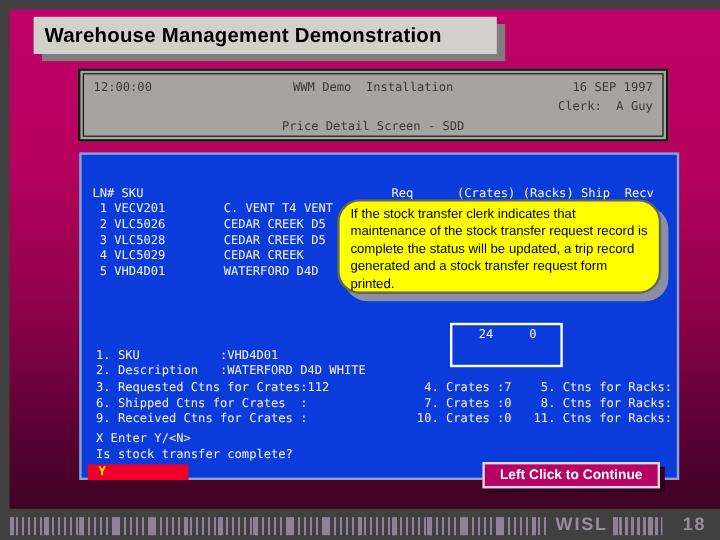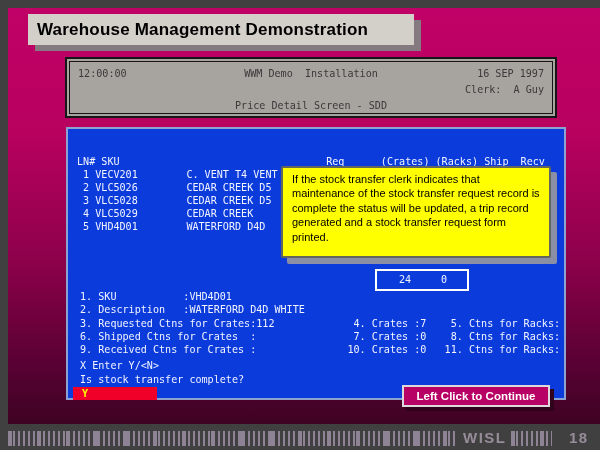--- a/index.html
+++ b/index.html
@@ -49,43 +49,43 @@
     font-family:"DejaVu Sans Mono", monospace; font-size:10.1px; color:#F2F4FF;
   }
   .table-block { position:absolute; left:9px; top:27px; }
   .table-block .mono-line { line-height:12.9px; }
   .details-block { position:absolute; left:12px; top:161px; }
   .details-block .mono-line { line-height:13.3px; }
   .question-block { position:absolute; left:12px; top:230px; }
   .question-block .mono-line { line-height:13.5px; }
 
   .totals-box {
-    position:absolute; left:307px; top:140px; width:94px; height:22px;
+    position:absolute; left:307px; top:140px; width:94px; height:37px;
     border:2px solid #FFFFFF; background:#0B3CDB;
   }
   .totals-box span {
     position:absolute; top:1px; font-family:"DejaVu Sans Mono", monospace;
     font-size:10.1px; color:#F2F4FF; line-height:15px;
   }
   .totals-box .t-crates { left:22px; }
   .totals-box .t-racks  { left:64px; }
 
   .input-field {
     position:absolute; left:5px; top:258px; width:84px; height:13px;
     background:#F00028; display:flex; align-items:center; padding-left:9px;
   }
   .input-field span {
     font-family:"DejaVu Sans Mono", monospace; font-size:10.1px; font-weight:bold;
     color:#FFFF00; line-height:13px;
   }
 
   
   .callout {
-    position:absolute; left:281px; top:166px; width:270px; height:92px;
-    background:#FFFF00; border:2px solid #63665A; border-radius:2px;
+    position:absolute; left:281px; top:166px; width:270px; height:79px;
+    background:#FFFF00; border:2px solid #63665A; border-radius:19px;
     box-shadow:6px 6px 0 #8A8FA6;
     padding:4px 9px; z-index:5;
   }
   .callout p { font-size:11px; line-height:14.4px; color:#000; }
 
   
   .continue-btn {
     position:absolute; left:402px; top:385px; width:148px; height:22px;
     background:#B80164; border:2px solid #DCD8DC;
     box-shadow:4px 4px 0 #30021C;

